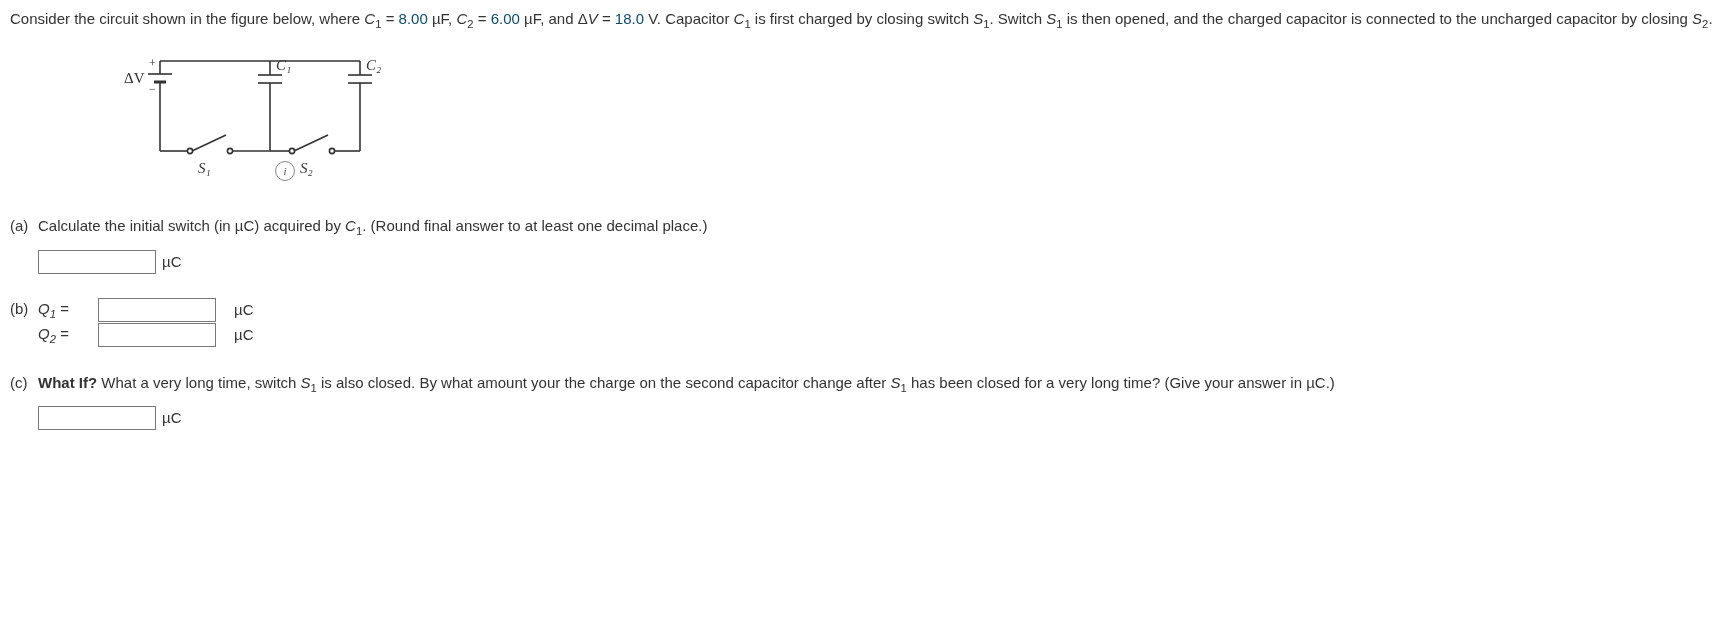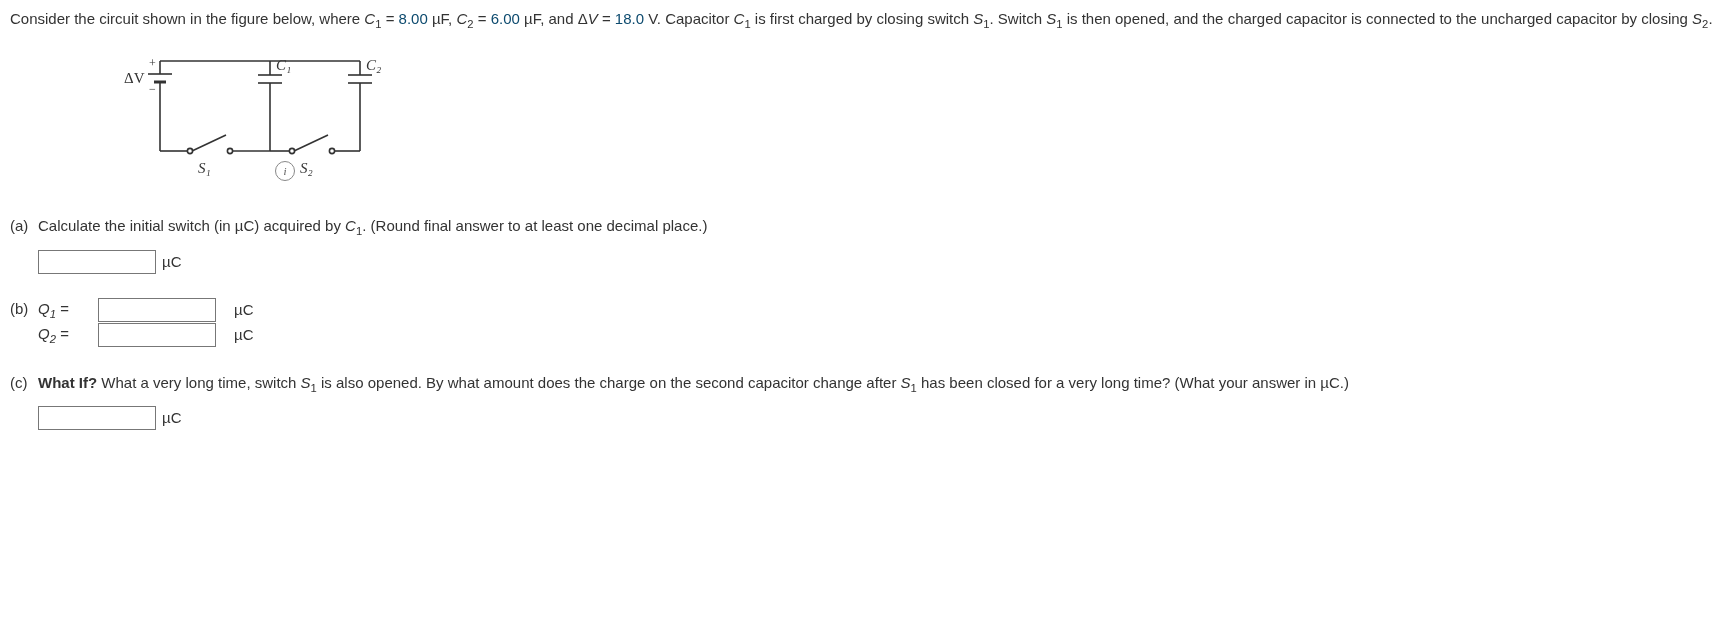--- a/index.html
+++ b/index.html
@@ -133,20 +133,20 @@
       <input class="answer-input" type="text" style="">
       <span>µC</span>
     </div>
   </div>
 </div>
 
 <div class="part">
   <div class="part-label">(c)</div>
   <div class="part-body">
     <div>
-      <b>What If?</b><span> What a very long time, switch </span><span class="ital">S</span><sub>1</sub><span> is also opened. By what amount does the charge on the second capacitor change after </span><span class="ital">S</span><sub>1</sub><span> has been closed for a very long time? (What your answer in µC.)</span>
+      <b>What If?</b><span> What a very long time, switch </span><span class="ital">S</span><sub>1</sub><span> is also closed. By what amount your the charge on the second capacitor change after </span><span class="ital">S</span><sub>1</sub><span> has been closed for a very long time? (Give your answer in µC.)</span>
     </div>
     <div class="answer-line">
       <input class="answer-input" type="text" style="">
       <span>µC</span>
     </div>
   </div>
 </div>
 
 </body></html>

